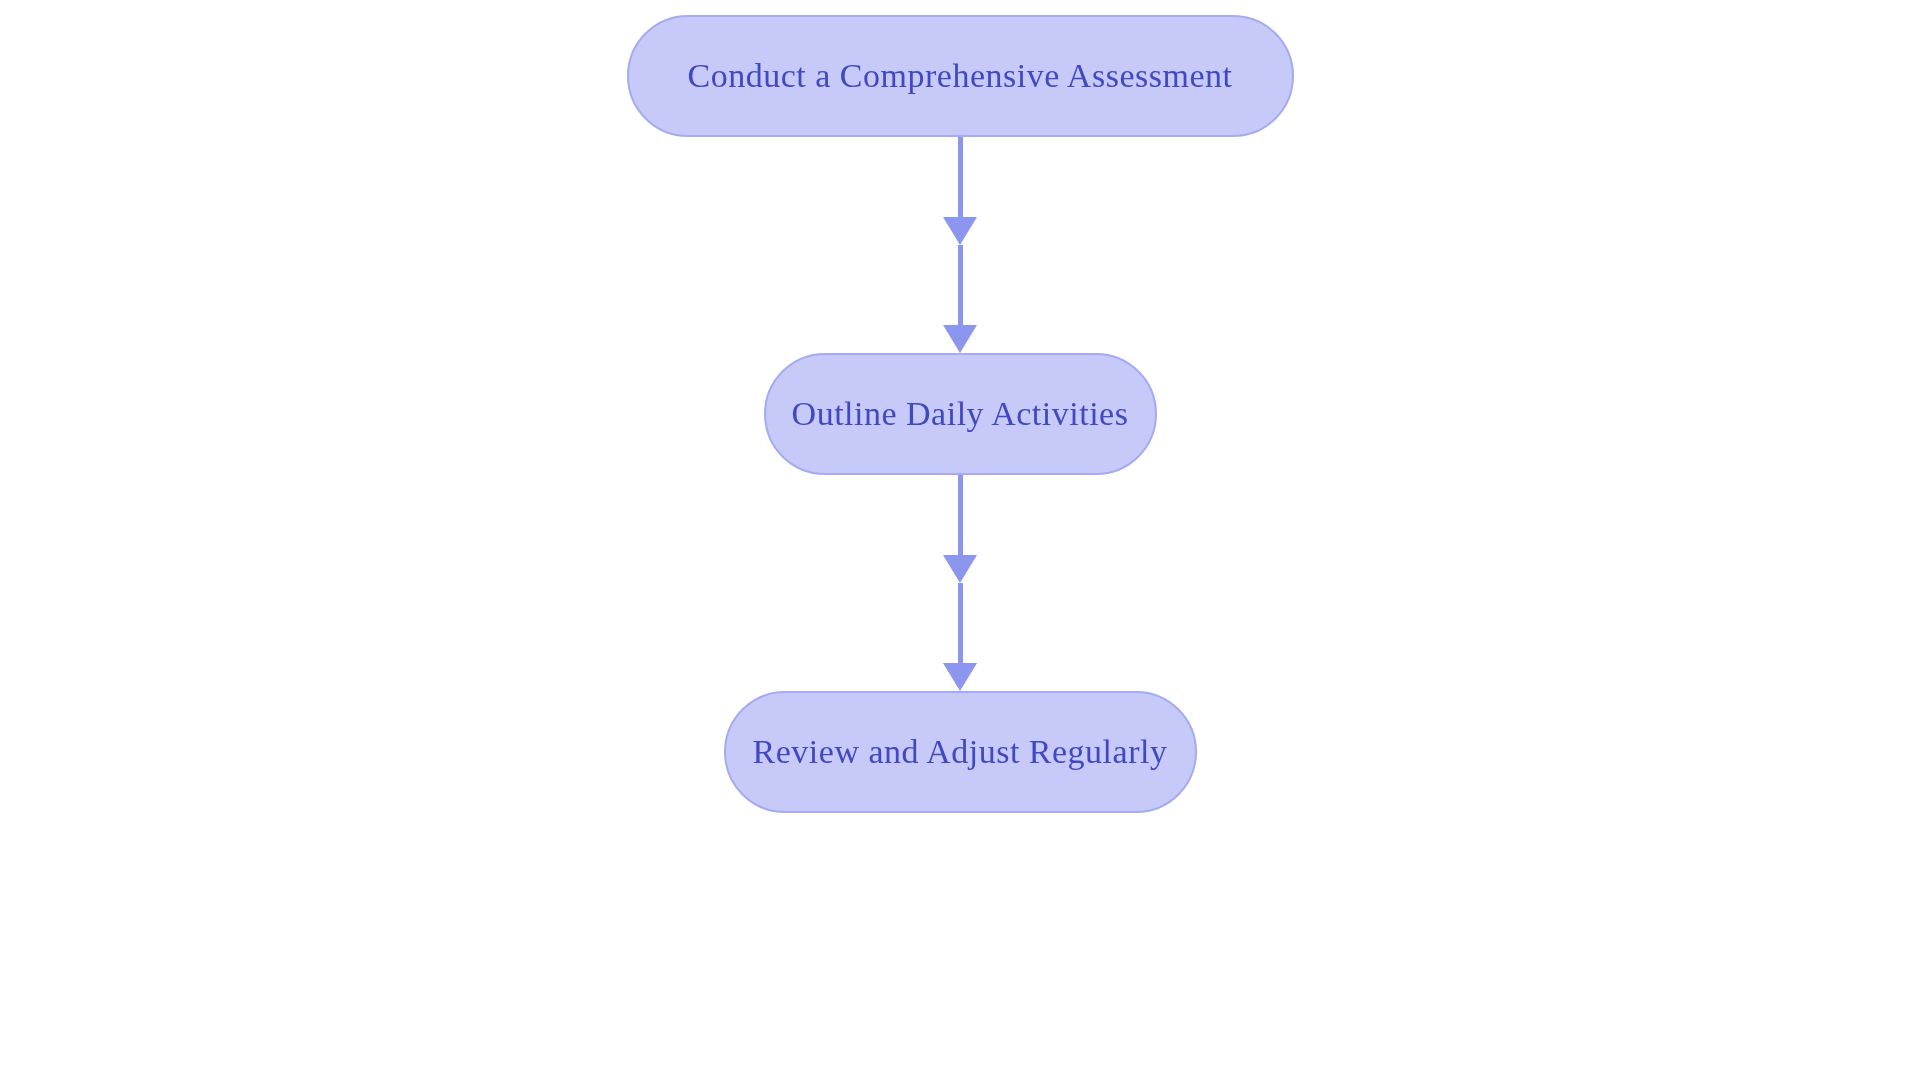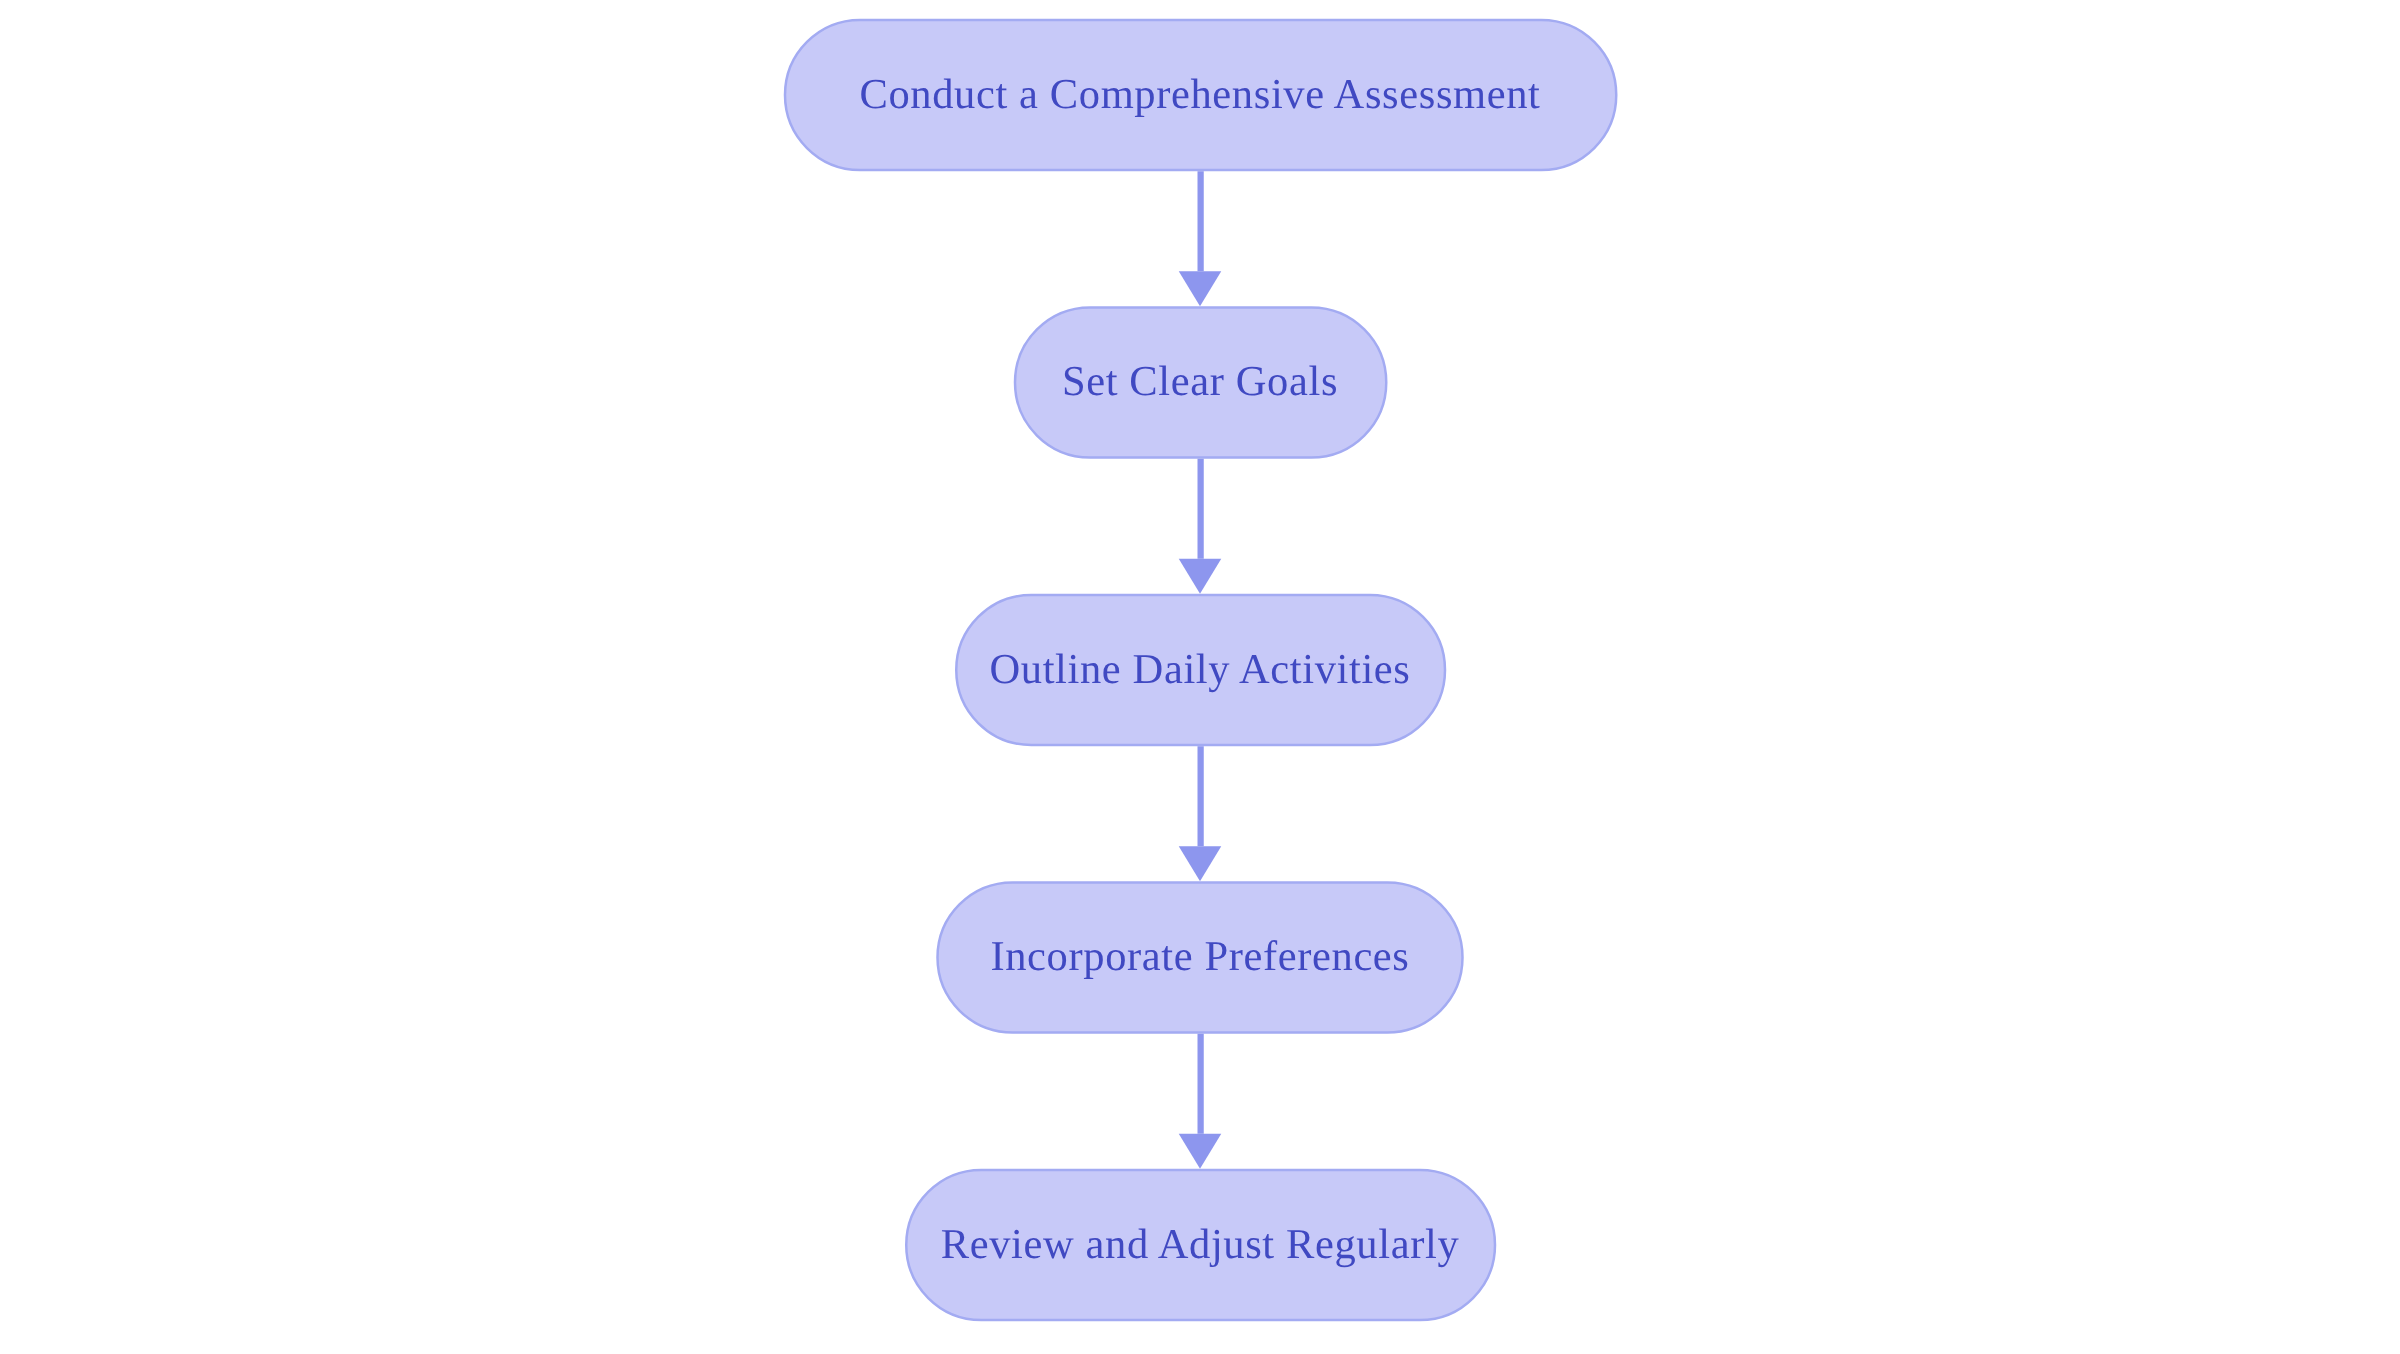--- a/index.html
+++ b/index.html
@@ -72,41 +72,35 @@
 
   <div class="node n1">
     <span>Conduct a Comprehensive Assessment</span>
   </div>
 
   <div class="arrow">
     <div class="shaft"></div>
     <div class="head"></div>
   </div>
 
-  <div class="node n2">
-    <span>Set Clear Goals</span>
-  </div>
 
   <div class="arrow">
     <div class="shaft"></div>
     <div class="head"></div>
   </div>
 
   <div class="node n3">
     <span>Outline Daily Activities</span>
   </div>
 
   <div class="arrow">
     <div class="shaft"></div>
     <div class="head"></div>
   </div>
 
-  <div class="node n4">
-    <span>Incorporate Preferences</span>
-  </div>
 
   <div class="arrow">
     <div class="shaft"></div>
     <div class="head"></div>
   </div>
 
   <div class="node n5">
     <span>Review and Adjust Regularly</span>
   </div>
 

